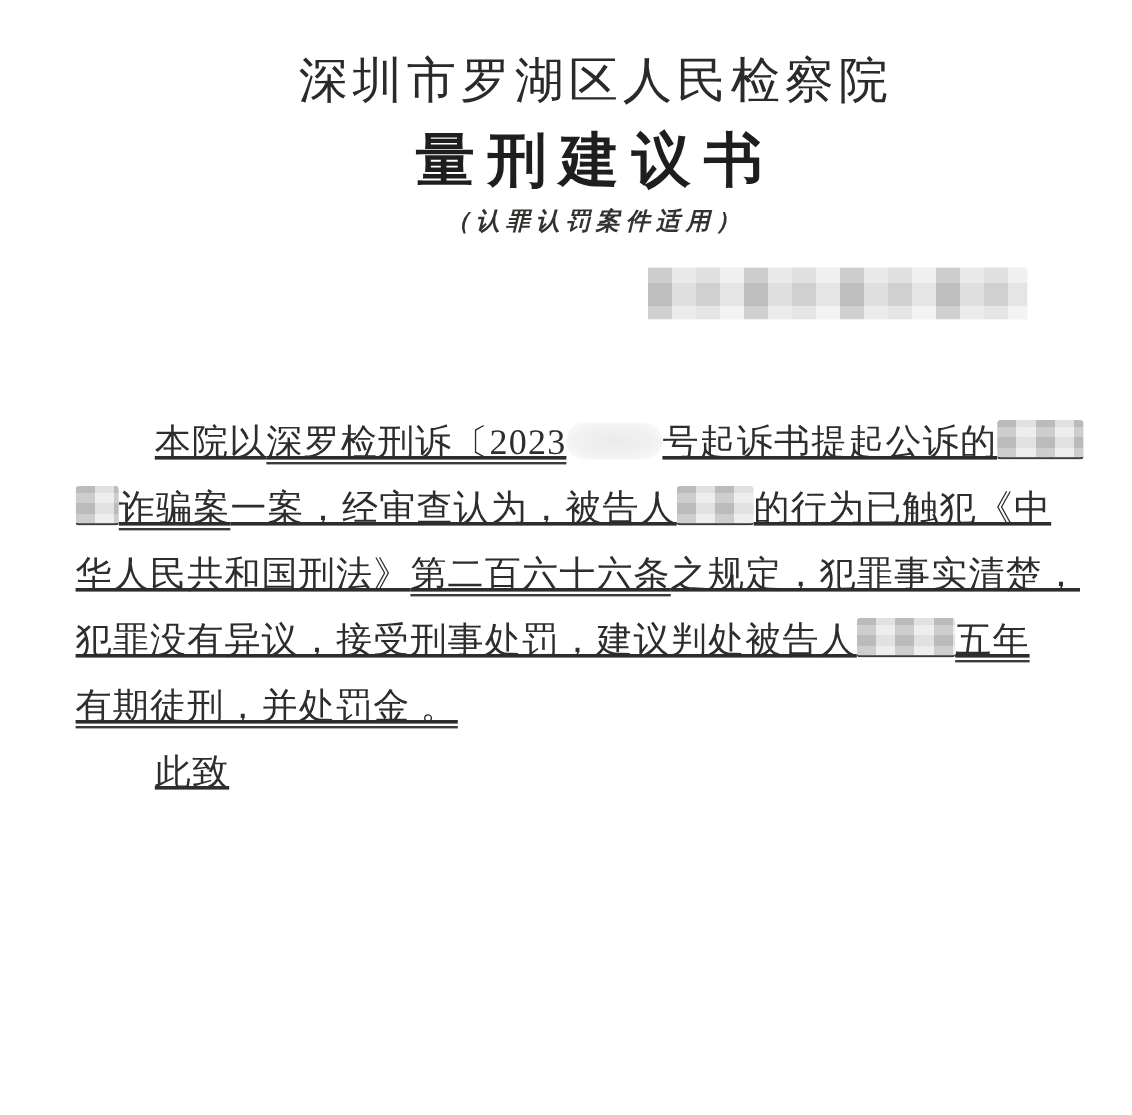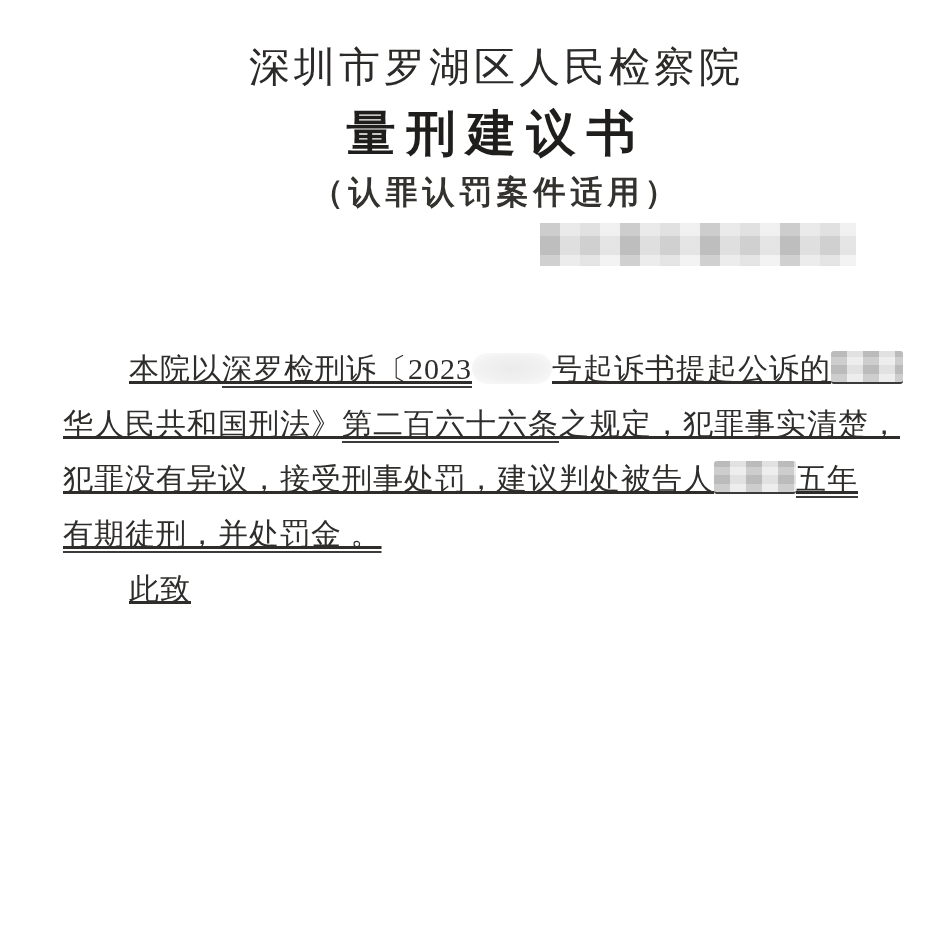--- a/index.html
+++ b/index.html
@@ -33,25 +33,26 @@
     font-family: Liberation Serif, serif;
     font-weight: bold;
     font-size: 49px;
     letter-spacing: 11px;
     color: #1f1e1c;
     white-space: nowrap;
   }
   .subtitle {
     position: absolute;
     left: 0; right: 0; top: 171px;
-    font-size: 32px;
+    font-size: 20px;
     font-weight: 600;
     letter-spacing: 5px;
     color: #33322f;
     white-space: nowrap;
+    font-style: italic;
   }
 
   
   .docnum-redact {
     position: absolute;
     left: 540px; top: 223px;
     width: 316px; height: 43px;
     background-color: #e9e9e9;
     background-image:
       repeating-linear-gradient(90deg, rgba(140,140,140,.35) 0 20px, rgba(228,228,228,.55) 20px 40px, rgba(185,185,185,.28) 40px 60px, rgba(240,240,240,.5) 60px 80px),
@@ -132,20 +133,21 @@
   <div class="header">
     <div class="org-title">深圳市罗湖区人民检察院</div>
     <div class="doc-title">量刑建议书</div>
     <div class="subtitle">（认罪认罚案件适用）</div>
   </div>
 
   <div class="docnum-redact"></div>
 
   <div class="body-text-block">
       <div class="line indent"><span>本院以</span><span class="u">深罗检刑诉〔2023</span><span class="pix blur" style="width: 80px;"></span><span>号起诉书提起公诉的</span><span class="pix u" style="width: 72px;"></span></div>
+      <div class="line"><span class="pix u" style="width: 36px;"></span><span class="u">诈骗案</span><span>一案，经审查认为，被告人</span><span class="pix u" style="width: 64px;"></span><span>的行为已触犯《中</span></div>
       <div class="line"><span>华人民共和国刑法》</span><span class="u">第二百六十六条</span><span>之规定，犯罪事实清楚，</span></div>
       <div class="line"><span>犯罪没有异议，接受刑事处罚，建议判处被告人</span><span class="pix u" style="width: 82px;"></span><span class="u">五年</span></div>
       <div class="line"><span class="u">有期徒刑，并处罚金 。</span></div>
       <div class="line indent"><span>此致</span></div>
     </div>
 
   <div class="stamp">
     <div class="stamp-frag" style="left:72px; top:48px; width:16px; transform:rotate(18deg);"></div>
     <div class="stamp-frag" style="left:104px; top:46px; width:18px; transform:rotate(-6deg);"></div>
     <div class="stamp-frag" style="left:140px; top:48px; width:16px; transform:rotate(8deg);"></div>

